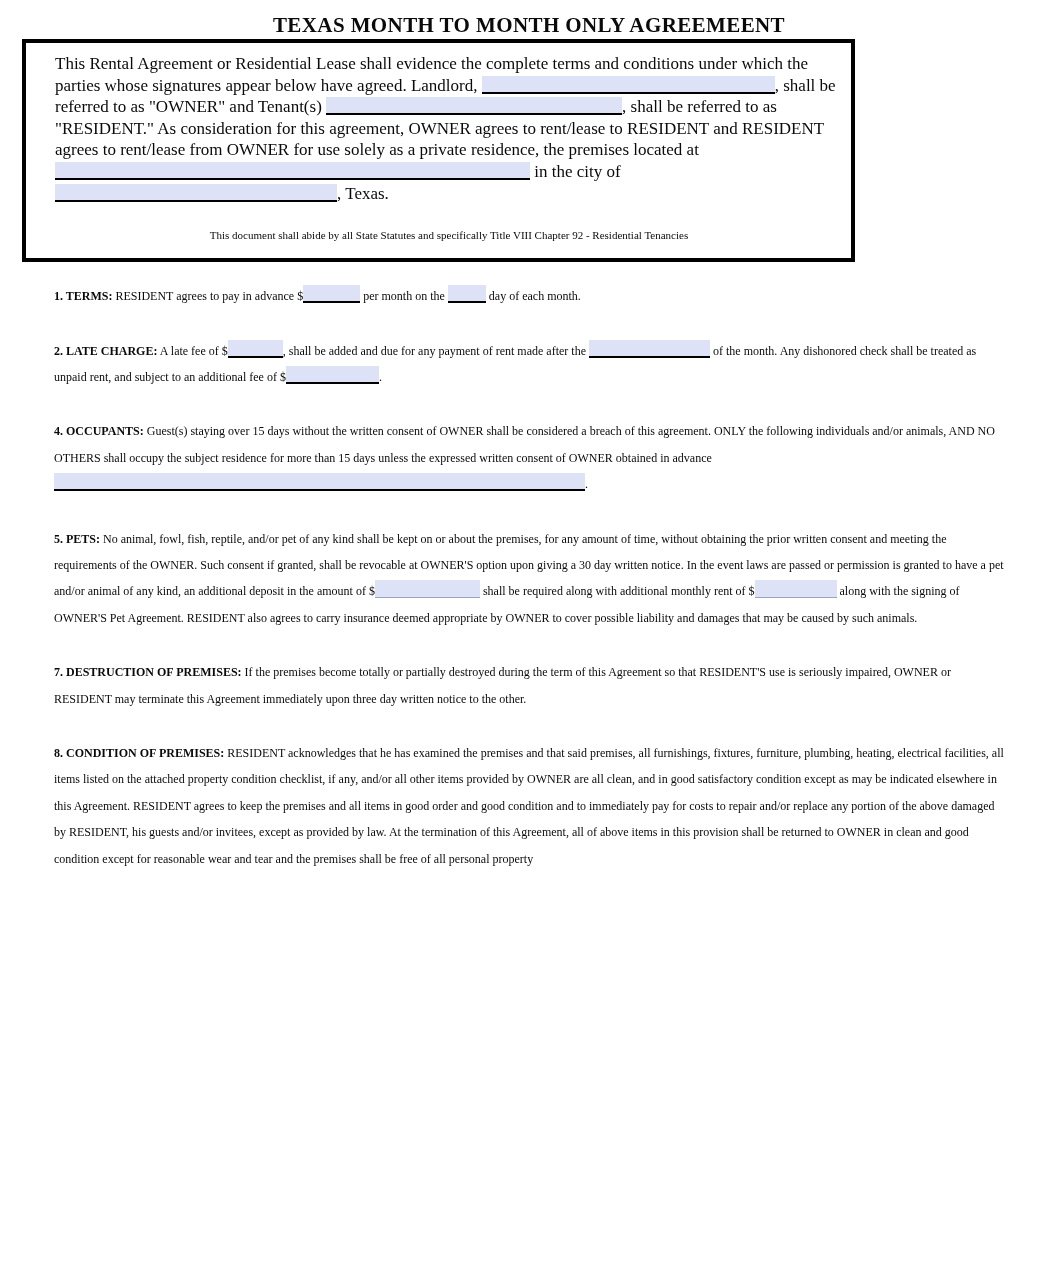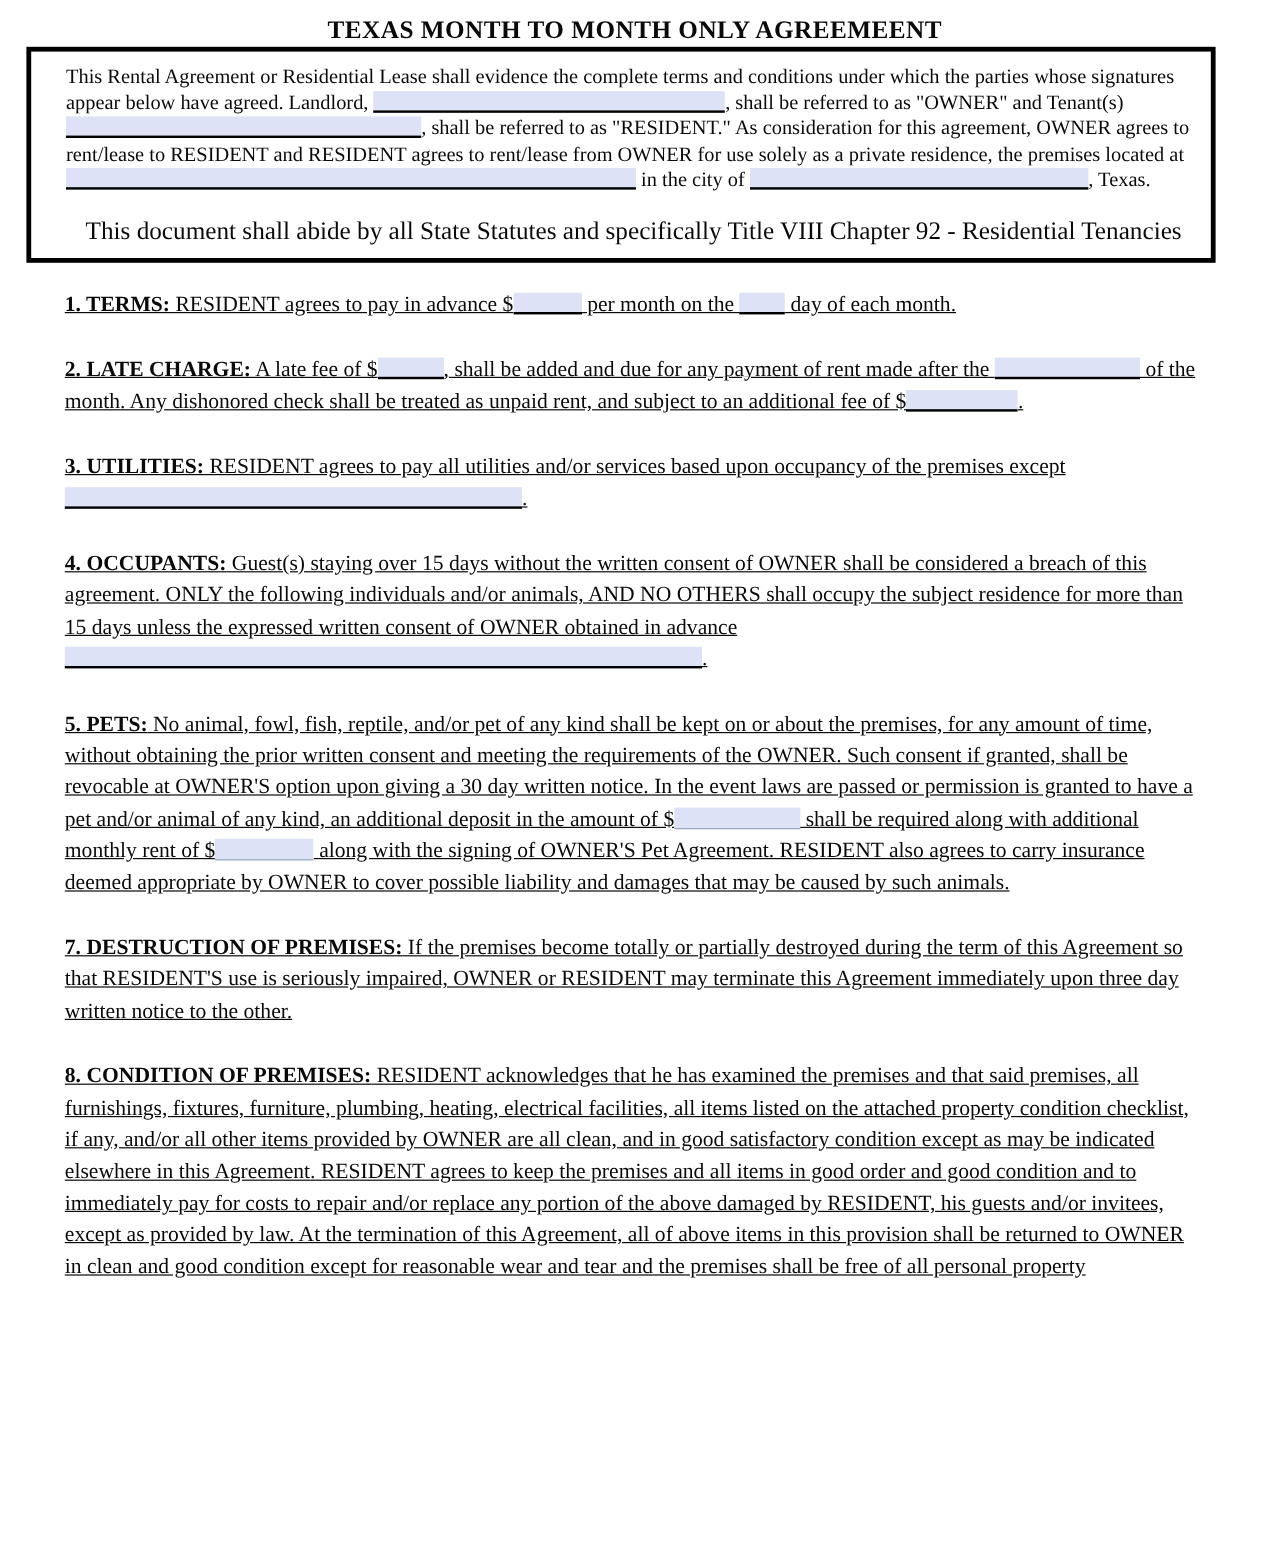--- a/index.html
+++ b/index.html
@@ -16,43 +16,42 @@
     margin: 13px 0 2px 0;
     font-size: 21px;
     font-weight: bold;
     text-align: center;
     letter-spacing: 0.4px;
     line-height: 24px;
   }
 
   .intro-box {
     box-sizing: border-box;
-    width: 991px;
+    width: 833px;
     margin: 0 0 21px 22px;
     border: 4px solid #000;
     padding: 10px 8px 10px 29px;
   }
   .intro-text {
     margin: 0;
     font-size: 17px;
     line-height: 21.6px;
   }
   .statute-line {
     margin: 21px 0 2px 0;
-    font-size: 21px;
+    font-size: 11px;
     line-height: 21px;
     text-align: center;
   }
 
   .doc-body { margin: 0 53px 0 54px; }
   .section {
     margin: 0 0 28px 0;
-    font-size: 18px;
+    font-size: 12px;
     line-height: 26.4px;
-    text-decoration: underline;
   }
   .section:last-child { margin-bottom: 16px; }
   .sec-h { font-weight: bold; }
 
   .field {
     display: inline-block;
     height: 18px;
     vertical-align: -3px;
     background: var(--field-fill, #dde2f6);
     border-bottom: 2px solid var(--field-underline, #000000);
@@ -88,21 +87,20 @@
     <p class="intro-text"><span>This Rental Agreement or Residential Lease shall evidence the complete terms and conditions under which the parties whose signatures appear below have agreed. Landlord, </span><span class="field w-landlord"></span><span>, shall be referred to as "OWNER" and Tenant(s) </span><span class="field w-tenant"></span><span>, shall be referred to as "RESIDENT." As consideration for this agreement, OWNER agrees to rent/lease to RESIDENT and RESIDENT agrees to rent/lease from OWNER for use solely as a private residence, the premises located at </span><span class="field w-address"></span><span> in the city of </span><span class="field w-city"></span><span>, Texas.</span></p>
     <p class="statute-line">This document shall abide by all State Statutes and specifically Title VIII Chapter 92 - Residential Tenancies</p>
   </div>
 
   <div class="doc-body">
 
     <p class="section"><b class="sec-h">1. TERMS:</b><span> RESIDENT agrees to pay in advance $</span><span class="field w-rent"></span><span> per month on the </span><span class="field w-day"></span><span> day of each month.</span></p>
 
     <p class="section"><b class="sec-h">2. LATE CHARGE:</b><span> A late fee of $</span><span class="field w-latefee"></span><span>, shall be added and due for any payment of rent made after the </span><span class="field w-lateday"></span><span> of the month. Any dishonored check shall be treated as unpaid rent, and subject to an additional fee of $</span><span class="field w-checkfee"></span><span>.</span></p>
 
-    <p class="section"><b class="sec-h">3. UTILITIES:</b><span> RESIDENT agrees to pay all utilities and/or services based upon occupancy of the premises except </span><span class="field w-util"></span><span>.</span></p>
 
     <p class="section"><b class="sec-h">4. OCCUPANTS:</b><span> Guest(s) staying over 15 days without the written consent of OWNER shall be considered a breach of this agreement. ONLY the following individuals and/or animals, AND NO OTHERS shall occupy the subject residence for more than 15 days unless the expressed written consent of OWNER obtained in advance </span><span class="field w-occ"></span><span>.</span></p>
 
     <p class="section"><b class="sec-h">5. PETS:</b><span> No animal, fowl, fish, reptile, and/or pet of any kind shall be kept on or about the premises, for any amount of time, without obtaining the prior written consent and meeting the requirements of the OWNER. Such consent if granted, shall be revocable at OWNER'S option upon giving a 30 day written notice. In the event laws are passed or permission is granted to have a pet and/or animal of any kind, an additional deposit in the amount of $</span><span class="field light w-petdep"></span><span> shall be required along with additional monthly rent of $</span><span class="field light w-petrent"></span><span> along with the signing of OWNER'S Pet Agreement. RESIDENT also agrees to carry insurance deemed appropriate by OWNER to cover possible liability and damages that may be caused by such animals.</span></p>
 
 
     <p class="section"><b class="sec-h">7. DESTRUCTION OF PREMISES:</b><span> If the premises become totally or partially destroyed during the term of this Agreement so that RESIDENT'S use is seriously impaired, OWNER or RESIDENT may terminate this Agreement immediately upon three day written notice to the other.</span></p>
 
     <p class="section"><b class="sec-h">8. CONDITION OF PREMISES:</b><span> RESIDENT acknowledges that he has examined the premises and that said premises, all furnishings, fixtures, furniture, plumbing, heating, electrical facilities, all items listed on the attached property condition checklist, if any, and/or all other items provided by OWNER are all clean, and in good satisfactory condition except as may be indicated elsewhere in this Agreement. RESIDENT agrees to keep the premises and all items in good order and good condition and to immediately pay for costs to repair and/or replace any portion of the above damaged by RESIDENT, his guests and/or invitees, except as provided by law. At the termination of this Agreement, all of above items in this provision shall be returned to OWNER in clean and good condition except for reasonable wear and tear and the premises shall be free of all personal property</span></p>
 

